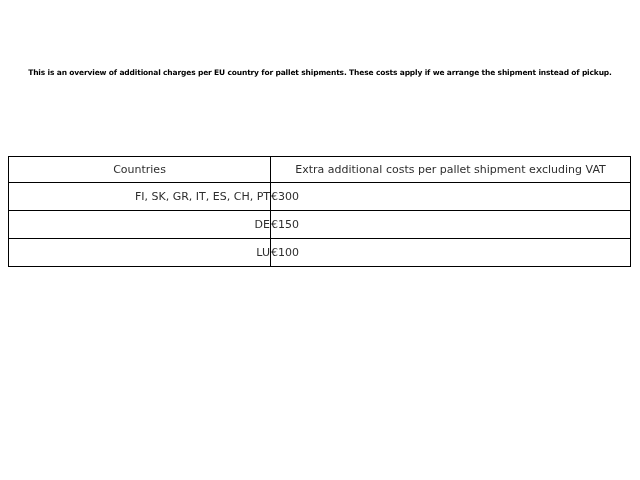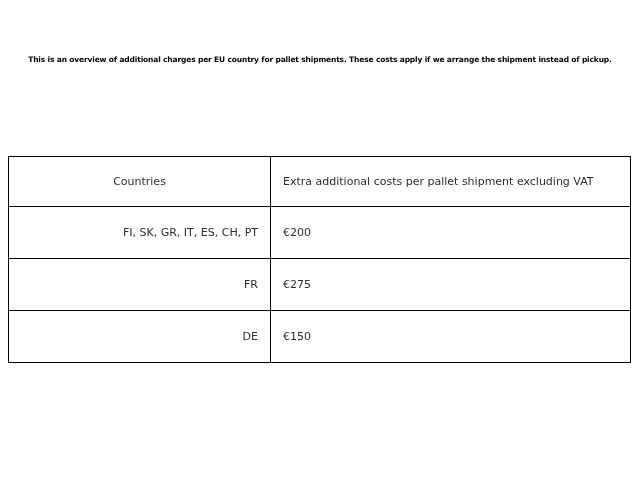--- a/index.html
+++ b/index.html
@@ -9,21 +9,21 @@
   body {
     width: 640px;
     height: 480px;
     background: #ffffff;
     position: relative;
     font-family: "DejaVu Sans", sans-serif;
     overflow: hidden;
   }
   .intro {
     position: absolute;
-    top: 55px;
+    top: 68px;
     left: 0;
     width: 640px;
     text-align: center;
     font-size: 7.5px;
     font-weight: bold;
     letter-spacing: -0.15px;
     color: #000000;
     white-space: nowrap;
   }
   table.charges {
@@ -34,38 +34,38 @@
     border-collapse: collapse;
     table-layout: fixed;
     font-size: 11px;
     color: #2e2e2e;
   }
   table.charges th,
   table.charges td {
     border: 1px solid #000000;
     font-weight: normal;
     vertical-align: middle;
-    padding: 12px;
+    padding: 0;
     overflow: hidden;
     white-space: nowrap;
   }
   table.charges th {
     height: 25px;
   }
   table.charges td {
     height: 27px;
   }
   .col-countries {
     width: 262px;
   }
   th.hdr-countries {
     text-align: center;
   }
   th.hdr-cost {
-    text-align: left;
+    text-align: center;
     padding-left: 9px;
   }
   td.cell-countries {
     text-align: right;
     padding-left: 21px;
   }
   td.cell-cost {
     text-align: left;
     padding-left: 36px;
   }
@@ -82,24 +82,24 @@
   </colgroup>
   <thead>
     <tr>
       <th class="hdr-countries">Countries</th>
       <th class="hdr-cost">Extra additional costs per pallet shipment excluding VAT</th>
     </tr>
   </thead>
   <tbody>
     <tr>
       <td class="cell-countries">FI, SK, GR, IT, ES, CH, PT</td>
-      <td class="cell-cost">€200</td>
-    </tr>
-    <tr>
-      <td class="cell-countries">FR</td>
-      <td class="cell-cost">€275</td>
+      <td class="cell-cost">€300</td>
     </tr>
     <tr>
       <td class="cell-countries">DE</td>
       <td class="cell-cost">€150</td>
     </tr>
+    <tr>
+      <td class="cell-countries">LU</td>
+      <td class="cell-cost">€100</td>
+    </tr>
   </tbody>
 </table>
 
 </body></html>

